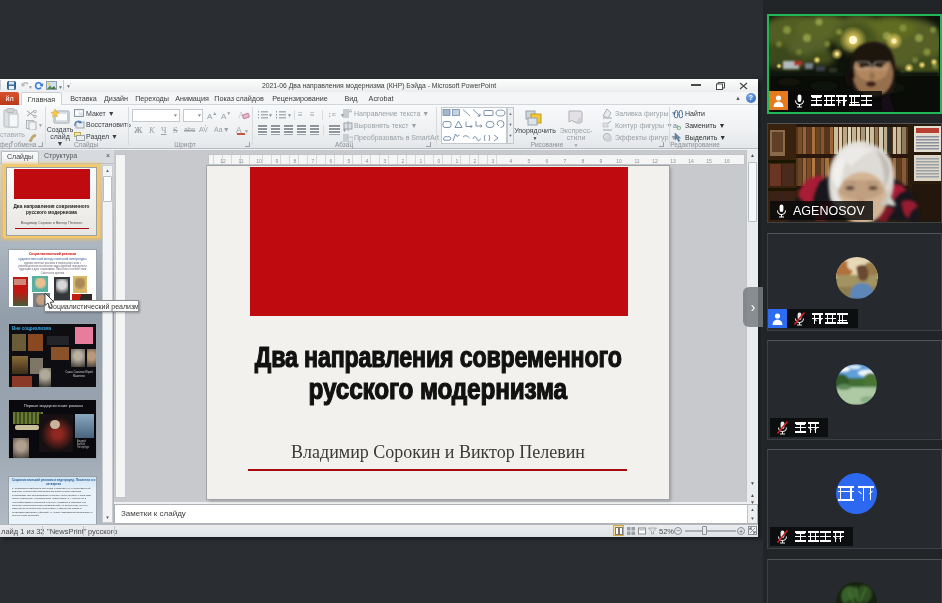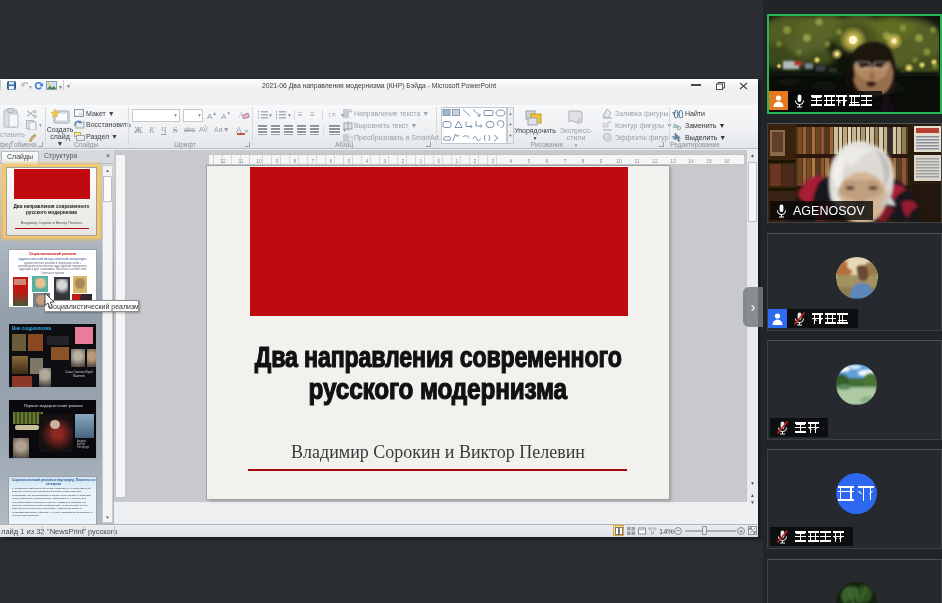--- a/index.html
+++ b/index.html
@@ -92,20 +92,34 @@
       <div class="abs" style="left:63px;top:1px;width:1px;height:10px;background:#c8ccd0"></div>
       <div class="abs" style="left:66px;top:4px;font-size:5px;color:#6a7077">▼́</div>
       <div class="winbtn" style="left:691px;width:10px;border-bottom:2px solid #4a4a4a;height:5px"></div>
       <svg class="abs" style="left:716px;top:3px" width="9" height="8" viewBox="0 0 9 8">
           <rect x="0.5" y="2" width="6" height="5.5" fill="#fff" stroke="#4a4a4a"></rect>
           <path d="M2 2 L2 0.5 L8.5 0.5 L8.5 6 L6.5 6" fill="none" stroke="#4a4a4a"></path>
         </svg>
       <svg class="abs" style="left:739px;top:3px" width="9" height="8" viewBox="0 0 9 8">
           <path d="M1 1 L8 7 M8 1 L1 7" stroke="#4a4a4a" stroke-width="1.2"></path>
         </svg>
+    </div>
+    <div id="tabrow">
+      <div class="tab" id="tab-file">йл</div>
+      <div class="tab" id="tab-home" style="left:21px;width:41px">Главная</div>
+      <div class="tab" style="left:64px;width:39px">Вставка</div>
+      <div class="tab" style="left:97px;width:38px">Дизайн</div>
+      <div class="tab" style="left:129px;width:46px">Переходы</div>
+      <div class="tab" style="left:169px;width:46px">Анимация</div>
+      <div class="tab" style="left:211px;width:56px">Показ слайдов</div>
+      <div class="tab" style="left:261px;width:78px">Рецензирование</div>
+      <div class="tab" style="left:337px;width:28px">Вид</div>
+      <div class="tab" style="left:363px;width:36px">Acrobat</div>
+      <div class="abs" style="left:735px;top:3px;font-size:6px;color:#5a6066">▲</div>
+      <div class="abs" style="left:746px;top:1px;width:10px;height:10px;border-radius:50%;background:radial-gradient(circle at 35% 30%,#7aa8e8,#2a63b8);color:#fff;font-size:7px;font-weight:bold;text-align:center;line-height:10px">?</div>
     </div>
     <div id="ribbon">
 
       <svg class="abs" style="left:3px;top:3px" width="18" height="23" viewBox="0 0 18 23">
           <rect x="1" y="2" width="13" height="17" rx="1" fill="#dde0e3" stroke="#b4b9bd"></rect>
           <rect x="4" y="0.5" width="7" height="4" rx="1" fill="#cfd3d6" stroke="#b4b9bd"></rect>
           <rect x="6" y="6" width="9" height="13" fill="#f6f7f8" stroke="#bcc0c4"></rect>
         </svg>
       <div class="rbtn" style="left:0;top:26px;width:24px;text-align:center;color:#a3a9ae">ставить<br><span style="font-size:5px">▼</span></div>
       <svg class="abs" style="left:26px;top:5px" width="11" height="8" viewBox="0 0 11 8">
@@ -399,20 +413,24 @@
           <div class="sarr" style="top:349px">▼</div>
           <div style="position:absolute;left:1px;top:12px;width:9px;height:60px;background:#f6f7f8;border:1px solid #b9bec2;border-radius:1px"></div>
         </div>
       </div>
     </div>
 
     <svg class="abs" style="left:44px;top:214px;z-index:60" width="12" height="16" viewBox="0 0 12 16">
         <path d="M1 0 L1 12.5 L4 10 L6 15 L8.3 14 L6.3 9.3 L10 9 Z" fill="#fff" stroke="#333" stroke-width="0.9"></path>
       </svg>
     <div class="abs" style="left:44px;top:221px;width:95px;height:12px;background:#fefefe;border:1px solid #8a8f94;box-shadow:1px 1px 2px rgba(0,0,0,0.3);font-size:7px;color:#333;line-height:11px;padding-left:3px;white-space:nowrap;overflow:hidden;z-index:50">Социалистический реализм -..</div>
+    <div id="notes">
+        <span style="position:absolute;left:6px;top:4px">Заметки к слайду</span>
+      <div class="abs" style="right:0;top:0;width:10px;height:18px;background:#eceef0;border-left:1px solid #c2c5c8;font-size:4.5px;color:#556;text-align:center;line-height:9px">▲<br>▼</div>
+    </div>
     <div id="statusbar">
       <div class="abs" style="left:0;top:0;width:758px;height:1px;background:#b2b7bc"></div>
       <span class="abs" style="left:1px;top:3px">лайд 1 из 32</span>
       <div class="abs" style="left:42px;top:2px;width:1px;height:10px;background:#c2c6ca"></div>
       <span class="abs" style="left:47px;top:3px">"NewsPrint"</span>
       <div class="abs" style="left:83px;top:2px;width:1px;height:10px;background:#c2c6ca"></div>
       <span class="abs" style="left:88px;top:3px">русского</span>
       <div class="abs" style="left:114px;top:2px;width:1px;height:10px;background:#c2c6ca"></div>
       <div class="abs" style="left:613px;top:1px;width:11px;height:11px;background:#fbe29a;border:1px solid #d9a83c"></div>
       <svg class="abs" style="left:615px;top:3px" width="8" height="8" viewBox="0 0 8 8">
@@ -427,21 +445,21 @@
             <rect x="4.5" y="4.5" width="3.5" height="3.5"></rect>
           </g>
         </svg>
       <svg class="abs" style="left:638px;top:3px" width="8" height="8" viewBox="0 0 8 8">
           <rect x="0.5" y="1" width="7" height="6" fill="#fff" stroke="#888"></rect>
           <rect x="1.5" y="2" width="5" height="1.5" fill="#b9c2cc"></rect>
         </svg>
       <svg class="abs" style="left:648px;top:3px" width="9" height="8" viewBox="0 0 9 8">
           <path d="M0.5 1 L8.5 1 L5.5 4.5 L5.5 7 L3.5 7 L3.5 4.5 Z" fill="#dfe3e7" stroke="#888" stroke-width="0.6"></path>
         </svg>
-      <span class="abs" style="left:659px;top:3px">14%</span>
+      <span class="abs" style="left:659px;top:3px">52%</span>
       <div class="abs" style="left:674px;top:3px;width:8px;height:8px;border:1px solid #8a9097;border-radius:50%;line-height:6px;text-align:center;font-size:7px;color:#555">−</div>
       <div class="abs" style="left:685px;top:6px;width:51px;height:2px;background:#cdd1d5;border:1px solid #aab0b5"></div>
       <div class="abs" style="left:702px;top:2px;width:5px;height:9px;background:#e8eaed;border:1px solid #8a9097;border-radius:1px"></div>
       <div class="abs" style="left:737px;top:3px;width:8px;height:8px;border:1px solid #8a9097;border-radius:50%;line-height:7px;text-align:center;font-size:7px;color:#555">+</div>
       <svg class="abs" style="left:748px;top:2px" width="9" height="9" viewBox="0 0 9 9">
           <rect x="0.5" y="0.5" width="8" height="8" fill="#eef0f2" stroke="#8a9097"></rect>
           <path d="M2 2 L7 7 M7 2 L2 7" stroke="#6a7077" stroke-width="0.7"></path>
           <path d="M2 2 L2 4 M2 2 L4 2 M7 7 L5 7 M7 7 L7 5" stroke="#4a5057" stroke-width="0.9"></path>
         </svg>
     </div>

